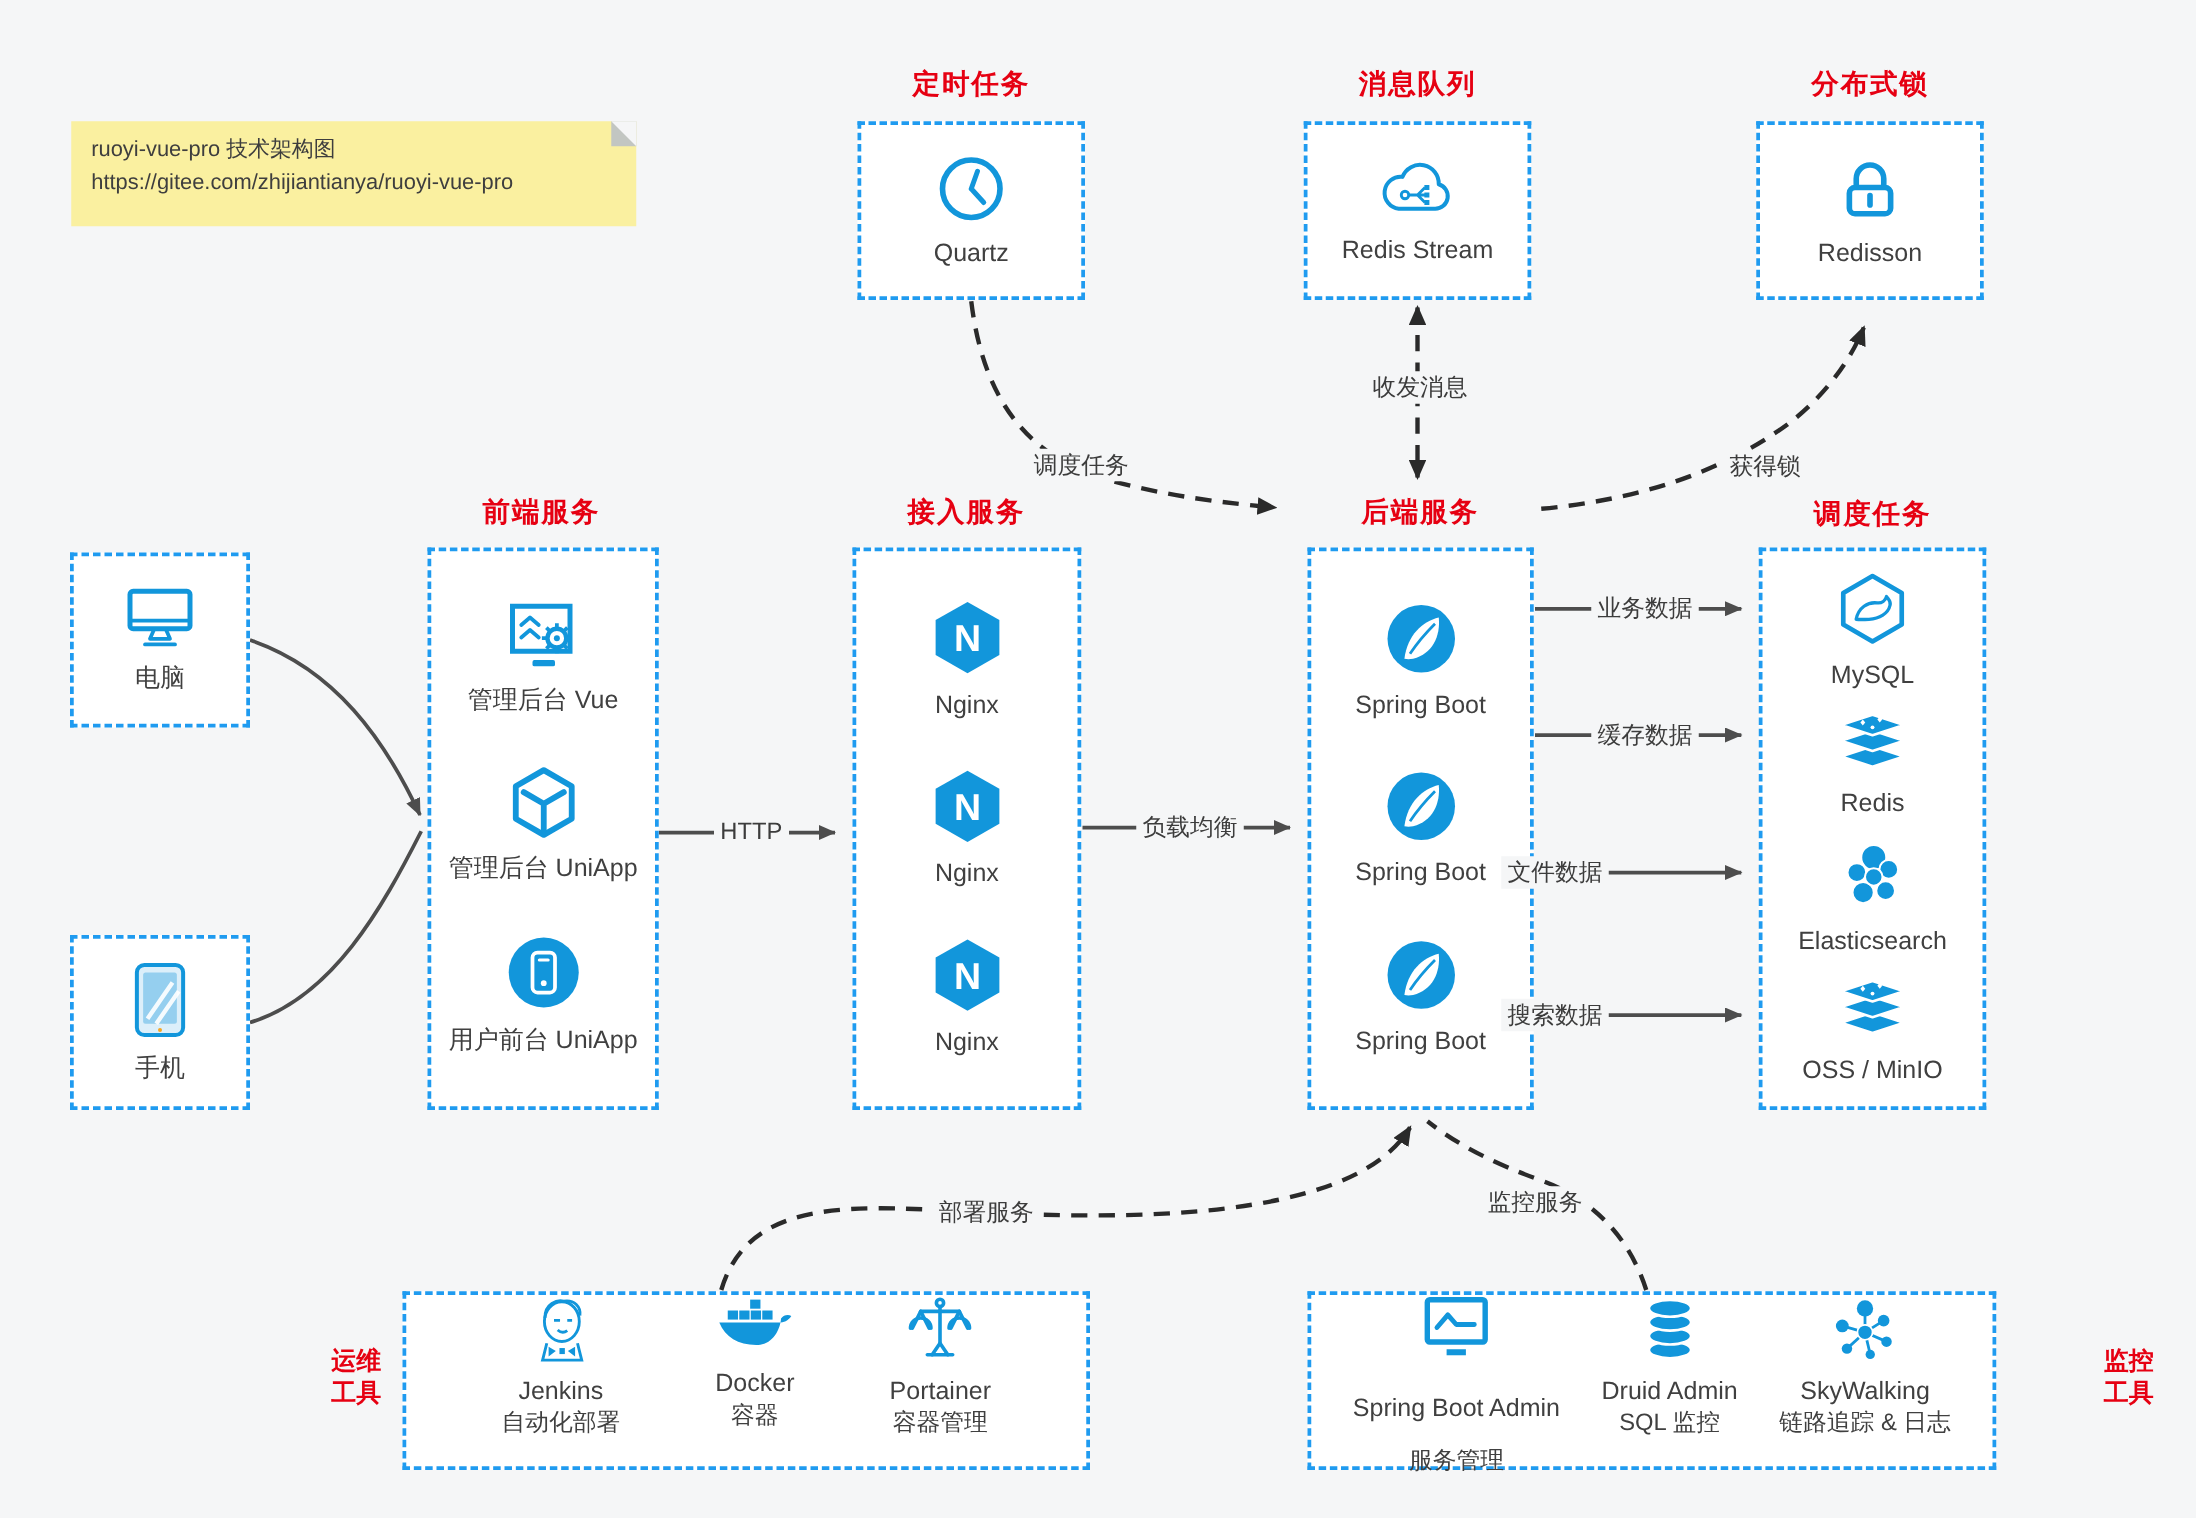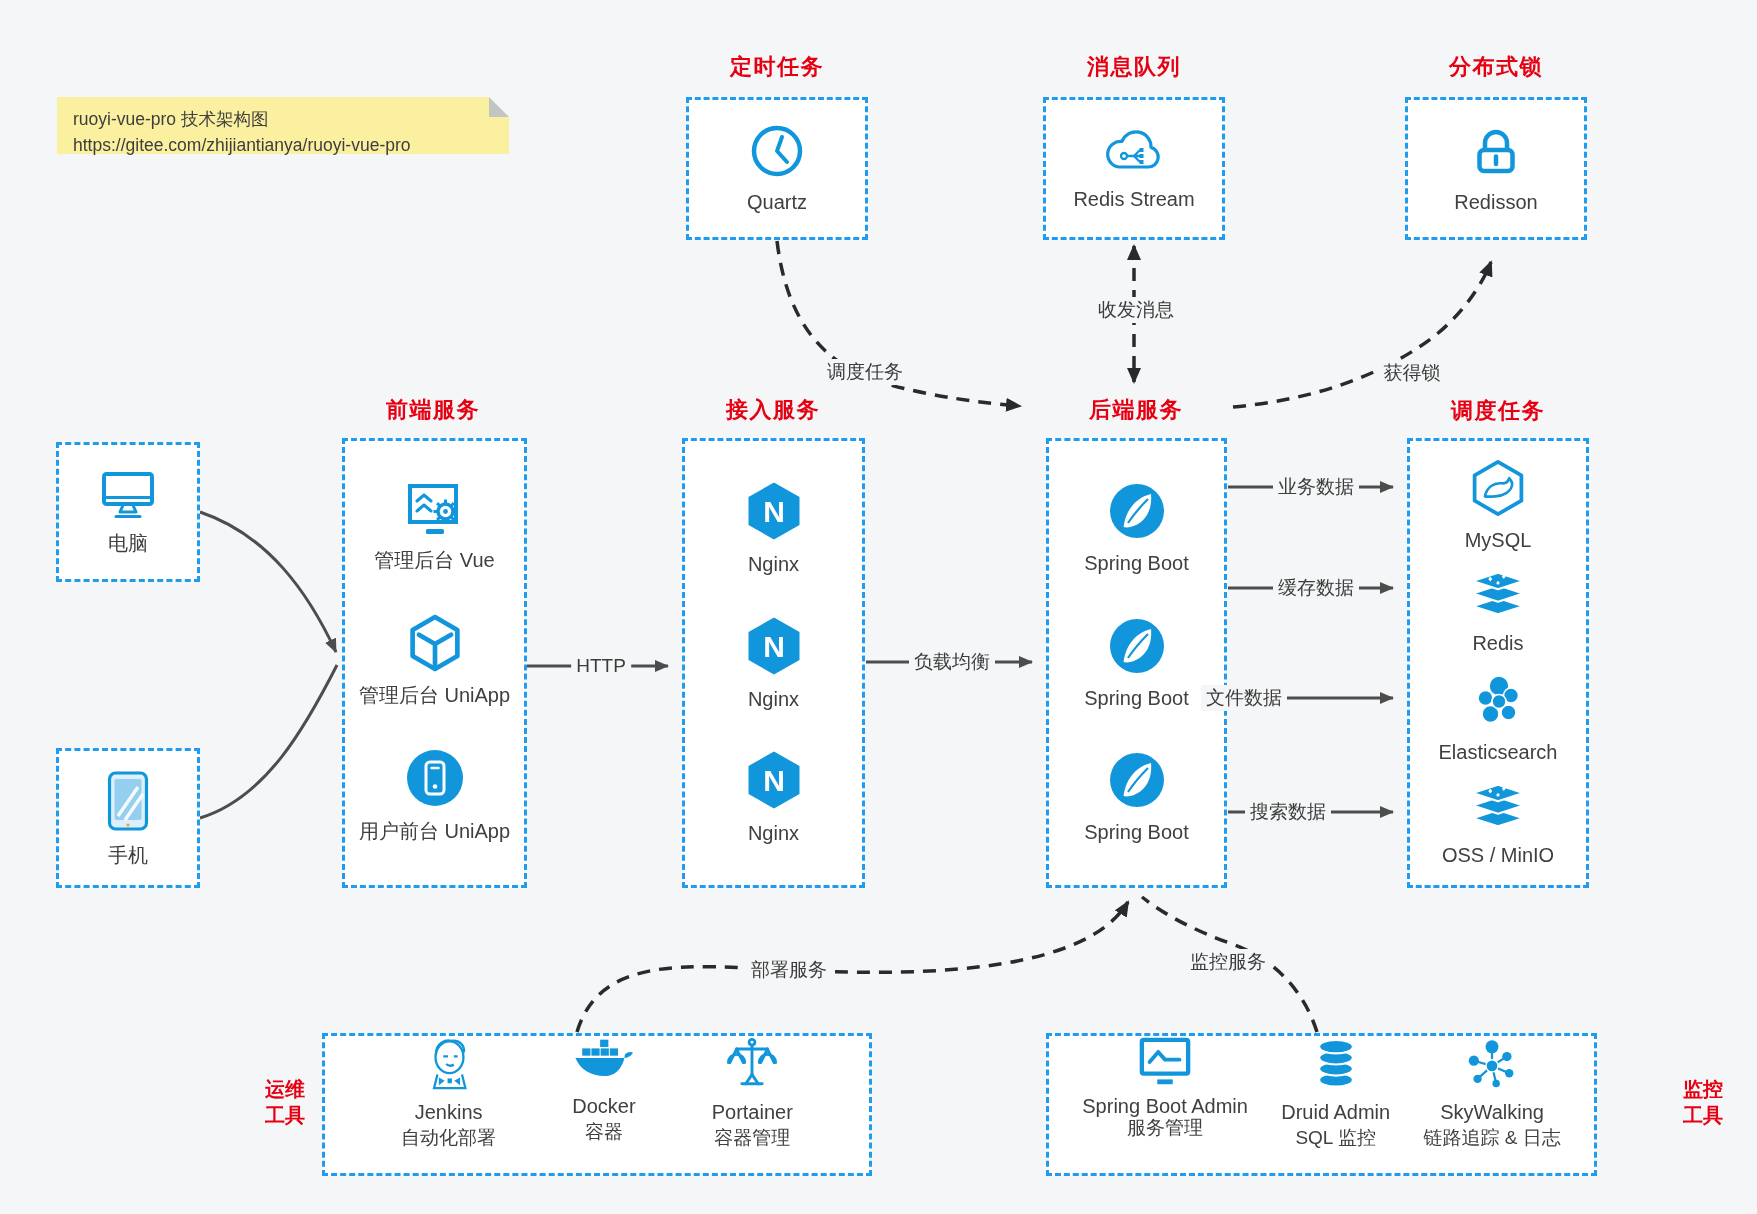--- a/index.html
+++ b/index.html
@@ -19,21 +19,21 @@
   .item{display:flex;flex-direction:column;align-items:center;gap:7px;}
   .ilabel{font-size:20px;color:var(--txt);white-space:nowrap;line-height:1.2;text-align:center;}
   .isub{font-size:19px;color:var(--txt);white-space:nowrap;line-height:1.25;text-align:center;margin-top:-2px;}
   .icon{display:block;color:var(--blue);}
   .gtitle{position:absolute;transform:translate(-50%,-50%);color:var(--red);font-weight:700;
     font-size:22px;letter-spacing:1.5px;white-space:nowrap;}
   .side-title{position:absolute;transform:translate(-50%,-50%);color:var(--red);font-weight:700;
     font-size:20px;line-height:1.3;text-align:center;white-space:nowrap;}
   .elabel{position:absolute;transform:translate(-50%,-50%);font-size:19px;color:#3c3c3c;
     background:var(--bg);padding:0 5px;white-space:nowrap;}
-  .note{position:absolute;left:57px;top:97px;width:452px;height:57px;background:var(--note);
+  .note{position:absolute;left:57px;top:97px;width:452px;height:84px;background:var(--note);
     padding:9px 9px 0 16px;box-sizing:border-box;font-size:17.5px;color:#3e3e3e;line-height:1.5;}
   .note-fold{position:absolute;top:0;right:0;width:0;height:0;
     border-bottom:20px solid var(--fold);border-right:20px solid var(--bg);}
 </style>
 </head>
 <body>
 
 <div class="canvas">
 
   <svg class="edges">
@@ -357,21 +357,21 @@
               <path d="M17.5 49.5 H38.5"></path>
             </g>
           </svg>
       </span>
       <div class="ilabel">Portainer</div>
       <div class="isub">容器管理</div>
     </div>
   </div>
 
   <div class="dbox hbox" style="left:1046px;top:1033px;width:551px;height:143px">
-    <div class="item" style="gap:0">
+    <div class="item" style="gap:20px">
       <span class="icon">
         <svg width="60" height="54" viewBox="0 0 62 56">
             <rect x="7" y="4" width="48" height="35" rx="2" fill="none" stroke="currentColor" stroke-width="4.5"></rect>
             <polyline points="15,27 24,16.5 31,24.5 46,24.5" fill="none" stroke="currentColor" stroke-width="4" stroke-linecap="round" stroke-linejoin="round"></polyline>
             <rect x="23" y="45" width="16" height="5" fill="currentColor"></rect>
           </svg>
       </span>
       <div class="ilabel">Spring Boot Admin</div>
       <div class="isub">服务管理</div>
     </div>
@@ -409,20 +409,20 @@
       <div class="ilabel">SkyWalking</div>
       <div class="isub">链路追踪 &amp; 日志</div>
     </div>
   </div>
 
   <div class="elabel" style="left:601px;top:666px">HTTP</div>
   <div class="elabel" style="left:952px;top:662px">负载均衡</div>
   <div class="elabel" style="left:1316px;top:487px">业务数据</div>
   <div class="elabel" style="left:1316px;top:588px">缓存数据</div>
   <div class="elabel" style="left:1244px;top:698px">文件数据</div>
-  <div class="elabel" style="left:1288px;top:812px">搜索数据</div>
+  <div class="elabel" style="left:1244px;top:812px">搜索数据</div>
   <div class="elabel" style="left:865px;top:372px">调度任务</div>
   <div class="elabel" style="left:1136px;top:310px">收发消息</div>
   <div class="elabel" style="left:1412px;top:373px">获得锁</div>
   <div class="elabel" style="left:789px;top:970px">部署服务</div>
   <div class="elabel" style="left:1228px;top:962px">监控服务</div>
 
 </div>
 
 </body></html>

